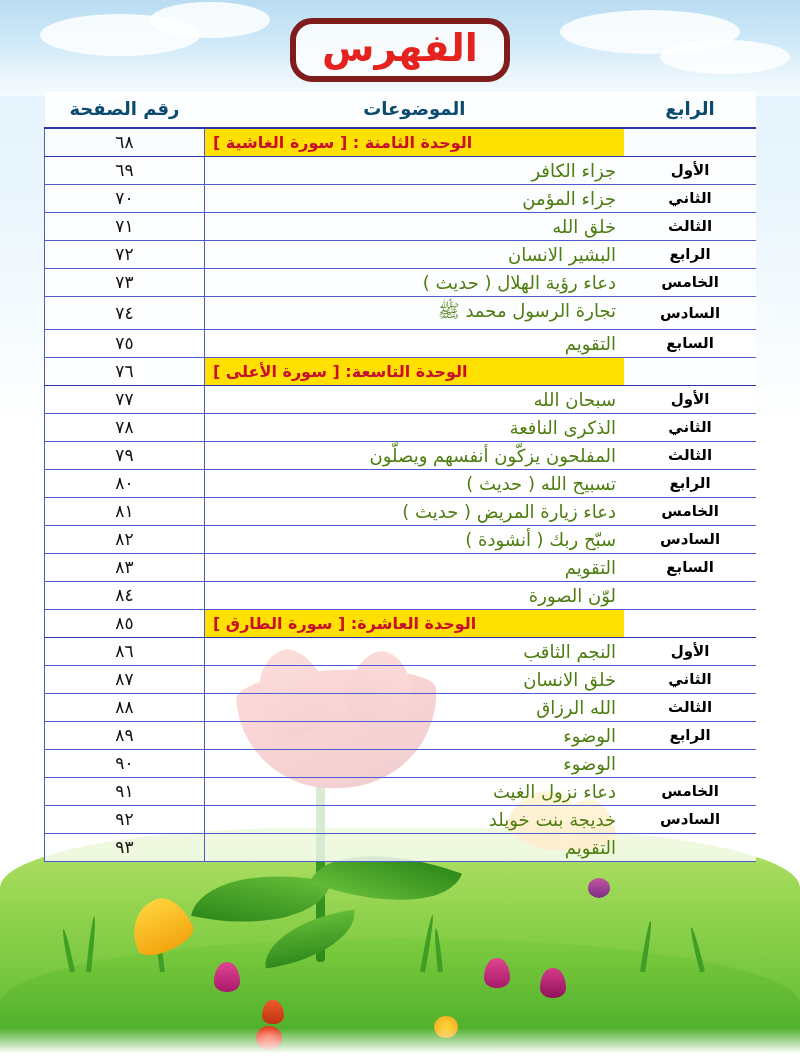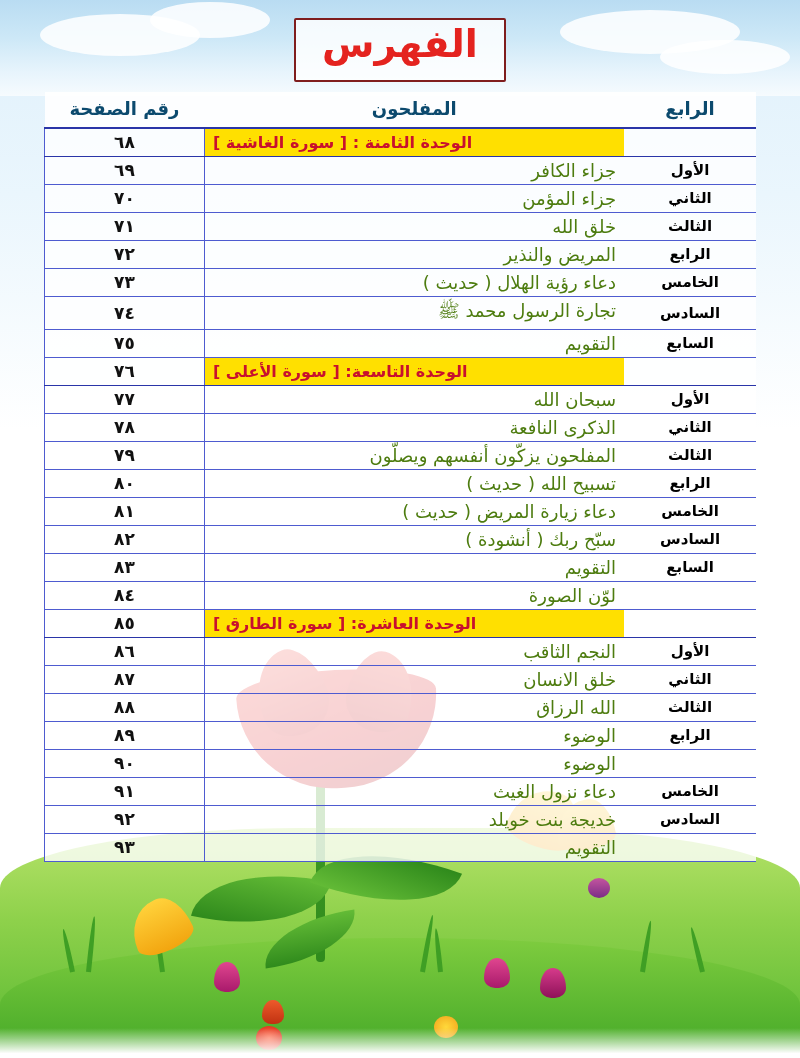--- a/index.html
+++ b/index.html
@@ -95,23 +95,23 @@
   .page {
     position: absolute; left: 0; top: 0; width: 800px; height: 1058px;
   }
 
   .title-wrap {
     position: absolute; left: 0; top: 18px; width: 800px;
     text-align: center;
   }
   .title-box {
     display: inline-block;
-    padding: 2px 26px 14px;
-    border: 2px solid #7f1d1d;
-    border-radius: 2px;
+    padding: 2px 26px 6px;
+    border: 6px solid #7f1d1d;
+    border-radius: 22px;
     background: rgba(255,255,255,.82);
   }
   .title-box .t {
     font-family: "DejaVu Sans", sans-serif;
     font-size: 38px; font-weight: bold; color: #e4231f;
     letter-spacing: 1px;
     text-shadow: 0 1px 0 #fff;
   }
 
   table.toc {
@@ -150,21 +150,20 @@
   }
   td.topic {
     text-align: right;
     font-size: 18px;
     color: #4d7c0f;
   }
   td.page-no {
     text-align: center;
     font-size: 17px;
     color: #111;
-    font-weight: bold;
   }
   tr.unit td {
     background: #ffe000;
     border-bottom: 1px solid #2a35a8;
     border-top: 1px solid #2a35a8;
     height: 28px;
   }
   tr.unit td.unit-title {
     text-align: left;
     font-weight: bold;
@@ -235,21 +234,21 @@
 
   <table class="toc">
     <colgroup>
       <col class="c-lesson">
         <col class="c-topic">
         <col class="c-page">
     </colgroup>
     <thead>
       <tr>
         <th>الرابع</th>
-        <th>المفلحون</th>
+        <th>الموضوعات</th>
         <th>رقم الصفحة</th>
       </tr>
     </thead>
     <tbody id="toc-body">
         <tr class="unit">
           <td class="unit-blank"></td>
           <td class="unit-title">الوحدة الثامنة :  [ سورة الغاشية ]</td>
           <td class="page-no unit-page">٦٨</td>
         </tr>
         <tr>
@@ -262,21 +261,21 @@
           <td class="topic">جزاء المؤمن</td>
           <td class="page-no">٧٠</td>
         </tr>
         <tr>
           <td class="lesson">الثالث</td>
           <td class="topic">خلق الله</td>
           <td class="page-no">٧١</td>
         </tr>
         <tr>
           <td class="lesson">الرابع</td>
-          <td class="topic">المريض  والنذير</td>
+          <td class="topic">البشير  الانسان</td>
           <td class="page-no">٧٢</td>
         </tr>
         <tr>
           <td class="lesson">الخامس</td>
           <td class="topic">دعاء رؤية الهلال ( حديث )</td>
           <td class="page-no">٧٣</td>
         </tr>
         <tr>
           <td class="lesson">السادس</td>
           <td class="topic">تجارة الرسول محمد ﷺ</td>

